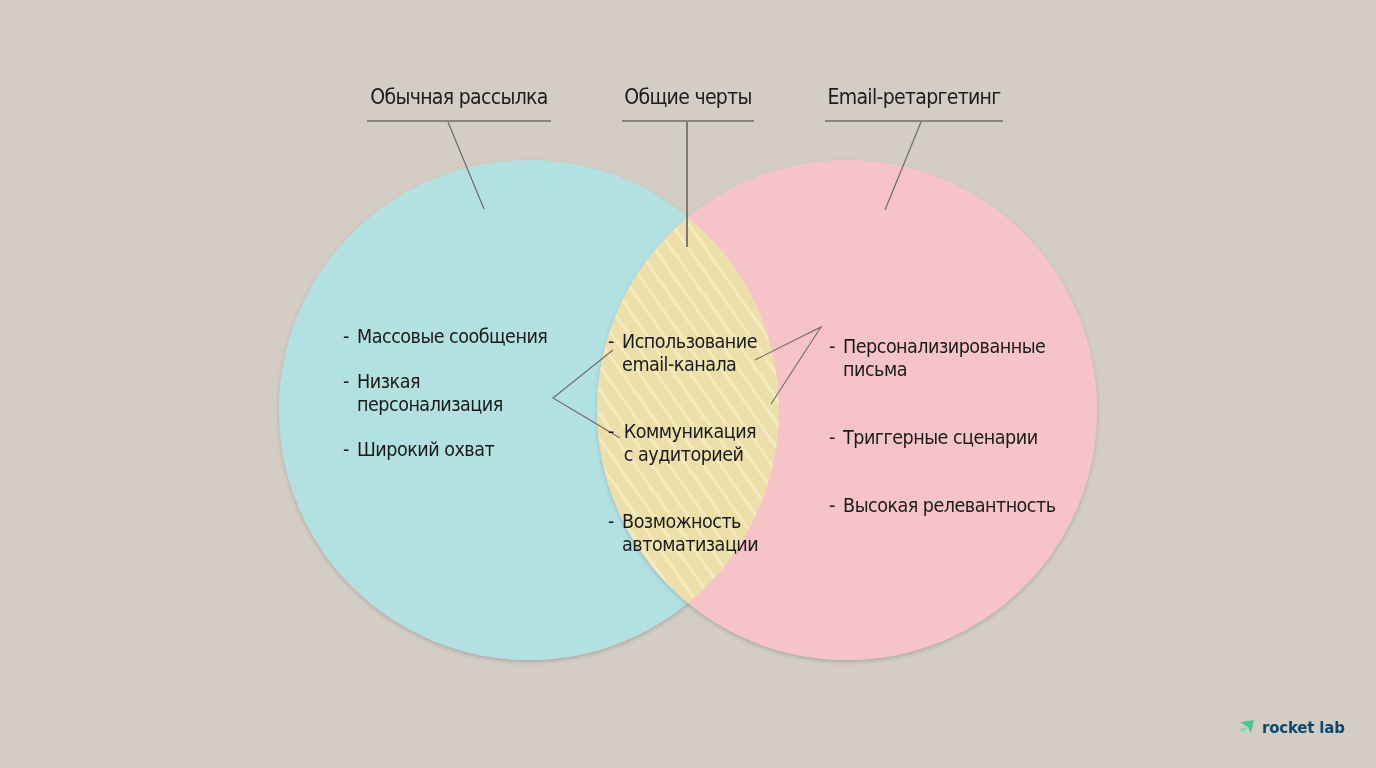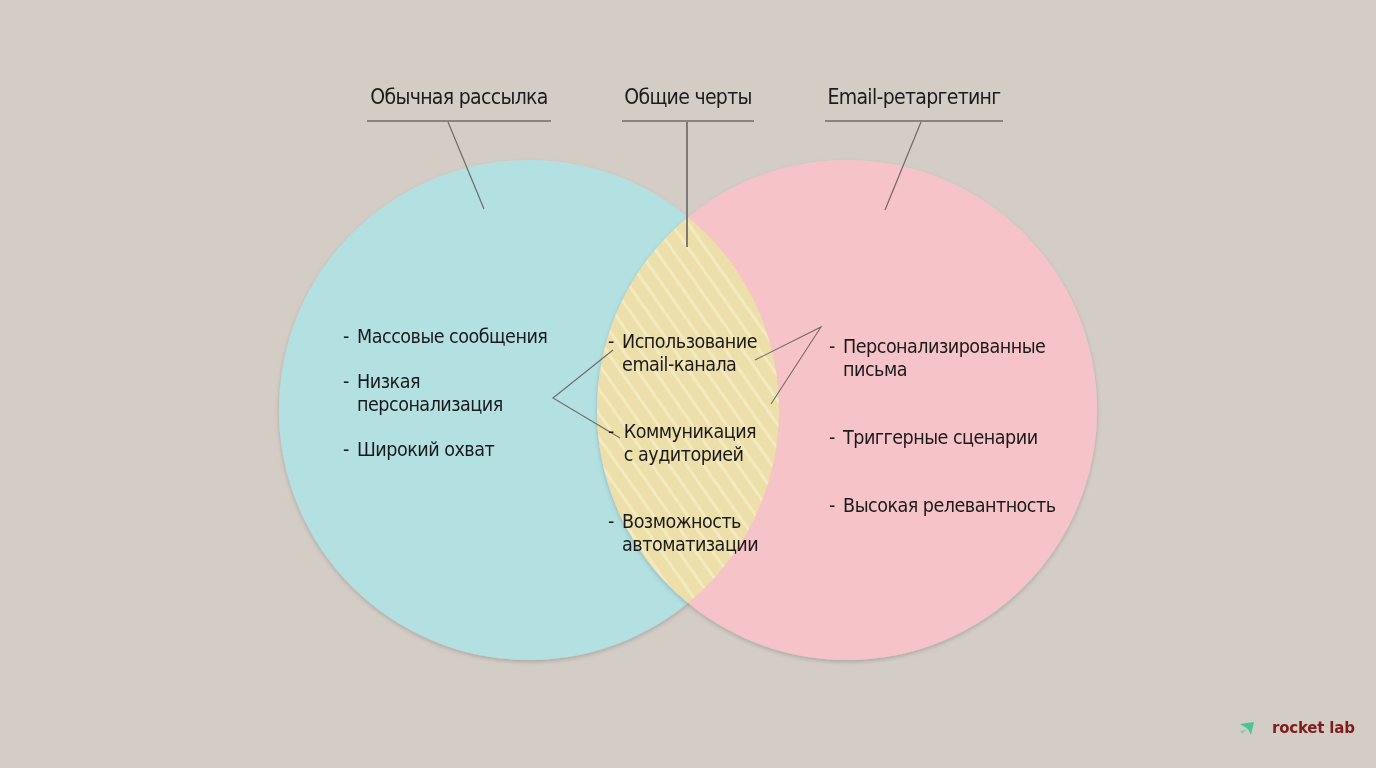--- a/index.html
+++ b/index.html
@@ -22,23 +22,23 @@
     font-family: "DejaVu Sans", sans-serif;
     font-size: 20px; line-height: 23px; color: #1a1a1a;
     letter-spacing: -0.6px;
     transform: scaleX(0.88); transform-origin: left top;
     white-space: nowrap;
   }
   .item { position: relative; padding-left: 16px; margin-bottom: 22px; }
   .item .dash { position: absolute; left: 0; top: 0; }
   .logo {
     position: absolute; left: 1238px; top: 719px;
-    display: flex; align-items: flex-end; gap: 16px;
+    display: flex; align-items: flex-start; gap: 6px;
     font-family: "DejaVu Sans", sans-serif; font-weight: bold;
-    font-size: 15px; color: #7f1d1d; letter-spacing: -0.2px;
+    font-size: 15px; color: #0c4a6e; letter-spacing: -0.2px;
   }
 </style>
 </head>
 <body>
 
 <svg id="canvas" viewBox="0 0 1376 768" xmlns="http://www.w3.org/2000/svg">
   <defs>
     <clipPath id="clipLeft">
         <circle cx="529" cy="410" r="250"></circle>
       </clipPath>

